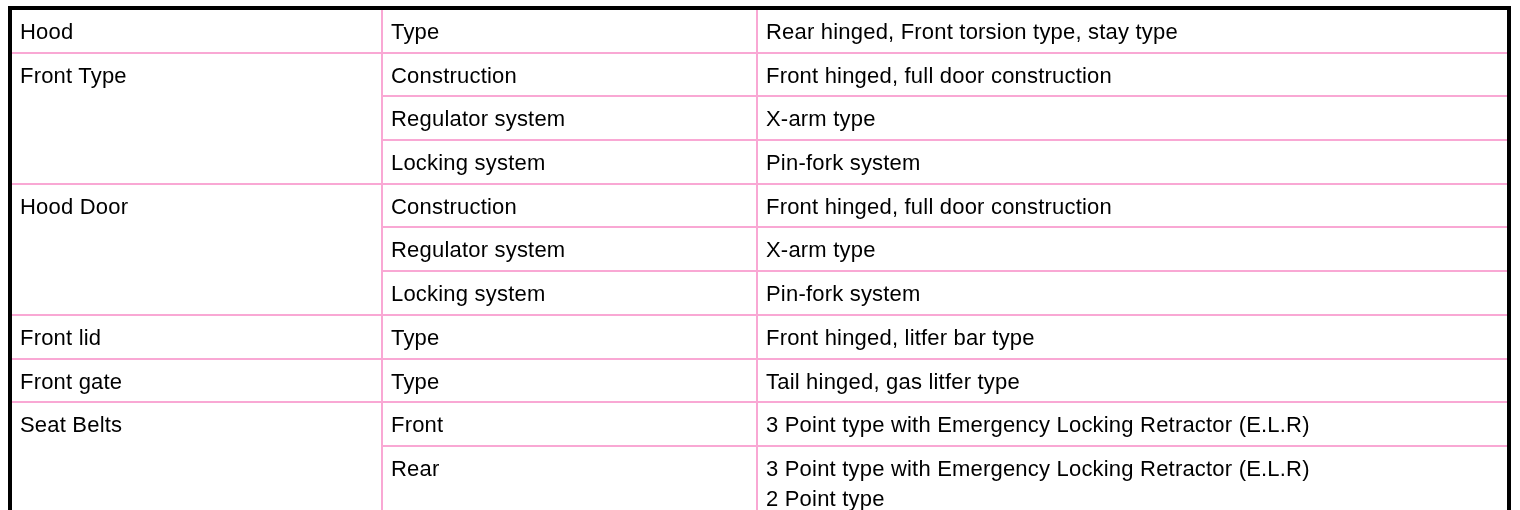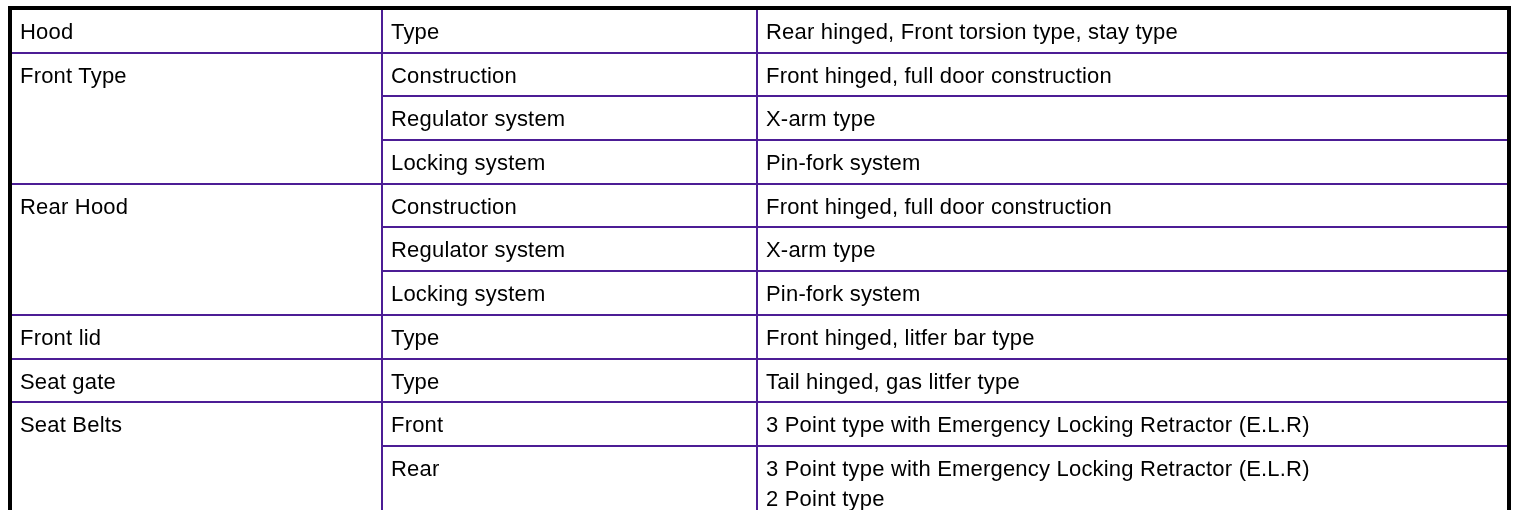--- a/index.html
+++ b/index.html
@@ -21,21 +21,21 @@
     position: absolute;
     left: 8px;
     top: 6px;
     width: 1499px;
     border-collapse: collapse;
     table-layout: fixed;
     background: #ffffff;
     border: 4px solid #000000;
   }
   table.spec-table td {
-    border: 2px solid #4c1d95;
+    border: 2px solid #f9a8d4;
     vertical-align: top;
     padding: 7px 8px 5px 8px;
     font-size: 22px;
     line-height: 1.35;
     color: #000000;
     letter-spacing: 0.2px;
     white-space: pre-line;
     overflow: hidden;
   }
   table.spec-table col.c1 { width: 372px; }
@@ -67,39 +67,39 @@
         </tr>
         <tr>
           <td>Regulator system</td>
           <td>X-arm type</td>
         </tr>
         <tr>
           <td>Locking system</td>
           <td>Pin-fork system</td>
         </tr>
         <tr>
-          <td rowspan="3">Rear Hood</td>
+          <td rowspan="3">Hood Door</td>
           <td>Construction</td>
           <td>Front hinged, full door construction</td>
         </tr>
         <tr>
           <td>Regulator system</td>
           <td>X-arm type</td>
         </tr>
         <tr>
           <td>Locking system</td>
           <td>Pin-fork system</td>
         </tr>
         <tr>
           <td rowspan="1">Front lid</td>
           <td>Type</td>
           <td>Front hinged, litfer bar type</td>
         </tr>
         <tr>
-          <td rowspan="1">Seat gate</td>
+          <td rowspan="1">Front gate</td>
           <td>Type</td>
           <td>Tail hinged, gas litfer type</td>
         </tr>
         <tr>
           <td rowspan="2">Seat Belts</td>
           <td>Front</td>
           <td>3 Point type with Emergency Locking Retractor (E.L.R)</td>
         </tr>
         <tr class="tall">
           <td>Rear</td>

